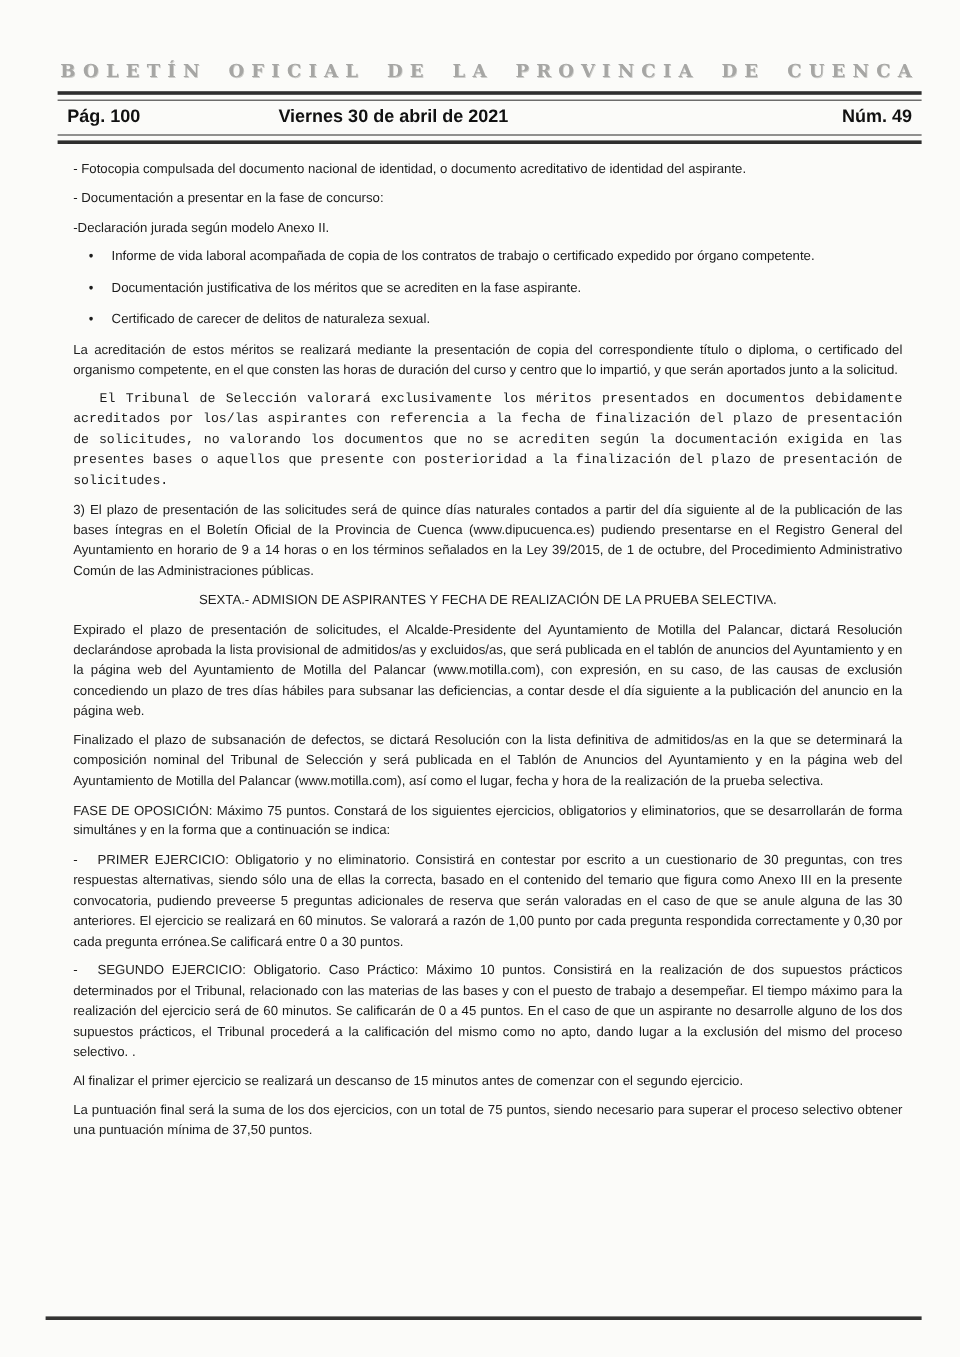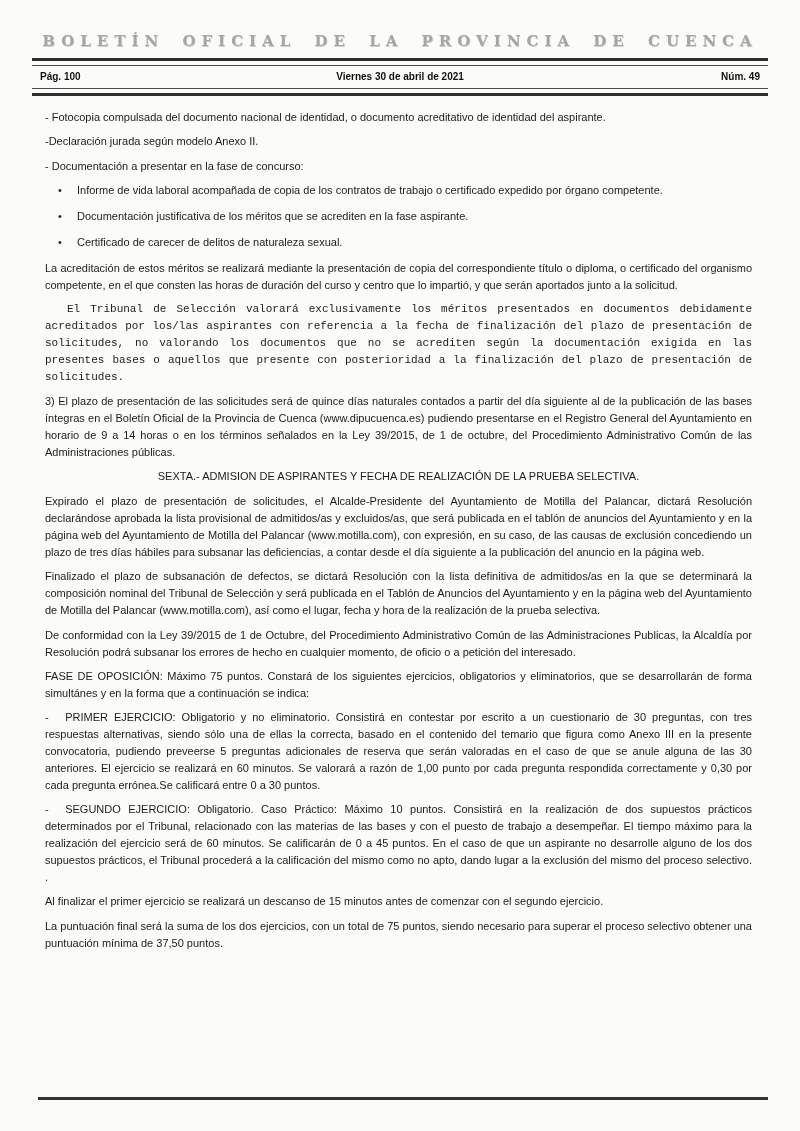--- a/index.html
+++ b/index.html
@@ -4,44 +4,44 @@
 <style>
   html, body { margin: 0; padding: 0; }
   body {
     width: 800px; height: 1131px;
     background: #fbfbf9;
     color: #1c1c1c;
     font-family: "Liberation Sans", sans-serif;
     position: relative;
     overflow: hidden;
   }
-  .page { padding-top: 32px; }
+  .page { padding-top: 50px; margin-left: 16px; }
 
   .masthead {
     text-align: center;
     font-family: "DejaVu Serif", serif;
     font-weight: 700;
     font-size: 15px;
     letter-spacing: 6px;
     word-spacing: 7px;
     color: #a6a6a4;
     text-shadow: 0.6px 0.6px 0 #cfcfcc;
     white-space: nowrap;
   }
 
   .header-bar { margin: 8px 32px 0 32px; }
   .rule-top { height: 4px; border-top: 3px solid #2e2e2e; border-bottom: 1px solid #4a4a4a; }
   .rule-bottom { height: 4px; border-top: 1px solid #4a4a4a; border-bottom: 3px solid #2e2e2e; }
   .header-row {
     display: flex; align-items: center;
     padding: 5px 8px 6px 8px;
-    font-weight: 700; font-size: 10px; color: #111;
+    font-weight: 700; font-size: 15px; color: #111;
   }
   .header-left  { flex: 1; text-align: left; }
-  .header-center{ flex: 2; text-align: center; }
+  .header-center{ flex: 2; }
   .header-right { flex: 1; text-align: right; }
 
   .content {
     margin: 13px 48px 0 45px;
     font-size: 11px;
     line-height: 16.9px;
     text-align: justify;
     hyphens: auto;
   }
   .content p { margin: 0 0 7.5px 0; }
@@ -73,22 +73,22 @@
       <span class="header-left">Pág. 100</span>
       <span class="header-center">Viernes 30 de abril de 2021</span>
       <span class="header-right">Núm. 49</span>
     </div>
     <div class="rule-bottom"></div>
   </div>
 
   <div class="content">
 
     <p class="para">- Fotocopia compulsada del documento nacional de identidad, o documento acreditativo de identidad del aspirante.</p>
+    <p class="para">- Documentación a presentar en la fase de concurso:</p>
     <p class="para">-Declaración jurada según modelo Anexo II.</p>
-    <p class="para">- Documentación a presentar en la fase de concurso:</p>
 
     <div class="bullet-item">
       <span class="bullet-marker">•</span>
       <span class="bullet-text">Informe de vida laboral acompañada de copia de los contratos de trabajo o certificado expedido por órgano competente.</span>
     </div>
     <div class="bullet-item">
       <span class="bullet-marker">•</span>
       <span class="bullet-text">Documentación justificativa de los méritos que se acrediten en la fase aspirante.</span>
     </div>
     <div class="bullet-item">
@@ -97,21 +97,20 @@
     </div>
 
     <p class="para">La acreditación de estos méritos se realizará mediante la presentación de copia del correspondiente título o diploma, o certificado del organismo competente, en el que consten las horas de duración del curso y centro que lo impartió, y que serán aportados junto a la solicitud.</p>
     <p class="para indent">El Tribunal de Selección valorará exclusivamente los méritos presentados en documentos debidamente acreditados por los/las aspirantes con referencia a la fecha de finalización del plazo de presentación de solicitudes, no valorando los documentos que no se acrediten según la documentación exigida en las presentes bases o aquellos que presente con posterioridad a la finalización del plazo de presentación de solicitudes.</p>
     <p class="para">3) El plazo de presentación de las solicitudes será de quince días naturales contados a partir del día siguiente al de la publicación de las bases íntegras en el Boletín Oficial de la Provincia de Cuenca (www.dipucuenca.es) pudiendo presentarse en el Registro General del Ayuntamiento en horario de 9 a 14 horas o en los términos señalados en la Ley 39/2015, de 1 de octubre, del Procedimiento Administrativo Común de las Administraciones públicas.</p>
 
     <p class="heading">SEXTA.- ADMISION DE ASPIRANTES Y FECHA DE REALIZACIÓN DE LA PRUEBA SELECTIVA.</p>
 
     <p class="para">Expirado el plazo de presentación de solicitudes, el Alcalde-Presidente del Ayuntamiento de Motilla del Palancar, dictará Resolución declarándose aprobada la lista provisional de admitidos/as y excluidos/as, que será publicada en el tablón de anuncios del Ayuntamiento y en la página web del Ayuntamiento de Motilla del Palancar (www.motilla.com), con expresión, en su caso, de las causas de exclusión concediendo un plazo de tres días hábiles para subsanar las deficiencias, a contar desde el día siguiente a la publicación del anuncio en la página web.</p>
     <p class="para">Finalizado el plazo de subsanación de defectos, se dictará Resolución con la lista definitiva de admitidos/as en la que se determinará la composición nominal del Tribunal de Selección y será publicada en el Tablón de Anuncios del Ayuntamiento y en la página web del Ayuntamiento de Motilla del Palancar (www.motilla.com), así como el lugar, fecha y hora de la realización de la prueba selectiva.</p>
-    <p class="para">De conformidad con la Ley 39/2015 de 1 de Octubre, del Procedimiento Administrativo Común de las Administraciones Publicas, la Alcaldía por Resolución podrá subsanar los errores de hecho en cualquier momento, de oficio o a petición del interesado.</p>
 
 
 
     <p class="para">
       <span class="lead">FASE DE OPOSICIÓN:</span><span> Máximo 75 puntos. Constará de los siguientes ejercicios, obligatorios y eliminatorios, que se desarrollarán de forma simultánes y en la forma que a continuación se indica:</span>
     </p>
 
     <p class="para">-  PRIMER EJERCICIO: Obligatorio y no eliminatorio. Consistirá en contestar por escrito a un cuestionario de 30 preguntas, con tres respuestas alternativas, siendo sólo una de ellas la correcta, basado en el contenido del temario que figura como Anexo III en la presente convocatoria, pudiendo preveerse 5 preguntas adicionales de reserva que serán valoradas en el caso de que se anule alguna de las 30 anteriores. El ejercicio se realizará en 60 minutos. Se valorará a razón de 1,00 punto por cada pregunta respondida correctamente y 0,30 por cada pregunta errónea.Se calificará entre 0 a 30 puntos.</p>
     <p class="para">-  SEGUNDO EJERCICIO: Obligatorio. Caso Práctico: Máximo 10  puntos. Consistirá en la realización de dos supuestos prácticos determinados por el Tribunal, relacionado con las materias de las bases y con el puesto de trabajo a desempeñar.  El tiempo máximo para la realización del ejercicio será de 60 minutos. Se calificarán de 0 a 45 puntos. En el caso de que un aspirante no desarrolle alguno de los dos supuestos prácticos, el Tribunal procederá a la calificación del mismo como no apto, dando lugar a la exclusión del mismo del proceso selectivo.  .</p>
     <p class="para">Al finalizar el primer ejercicio se realizará un descanso de 15 minutos antes de comenzar con el segundo ejercicio.</p>

